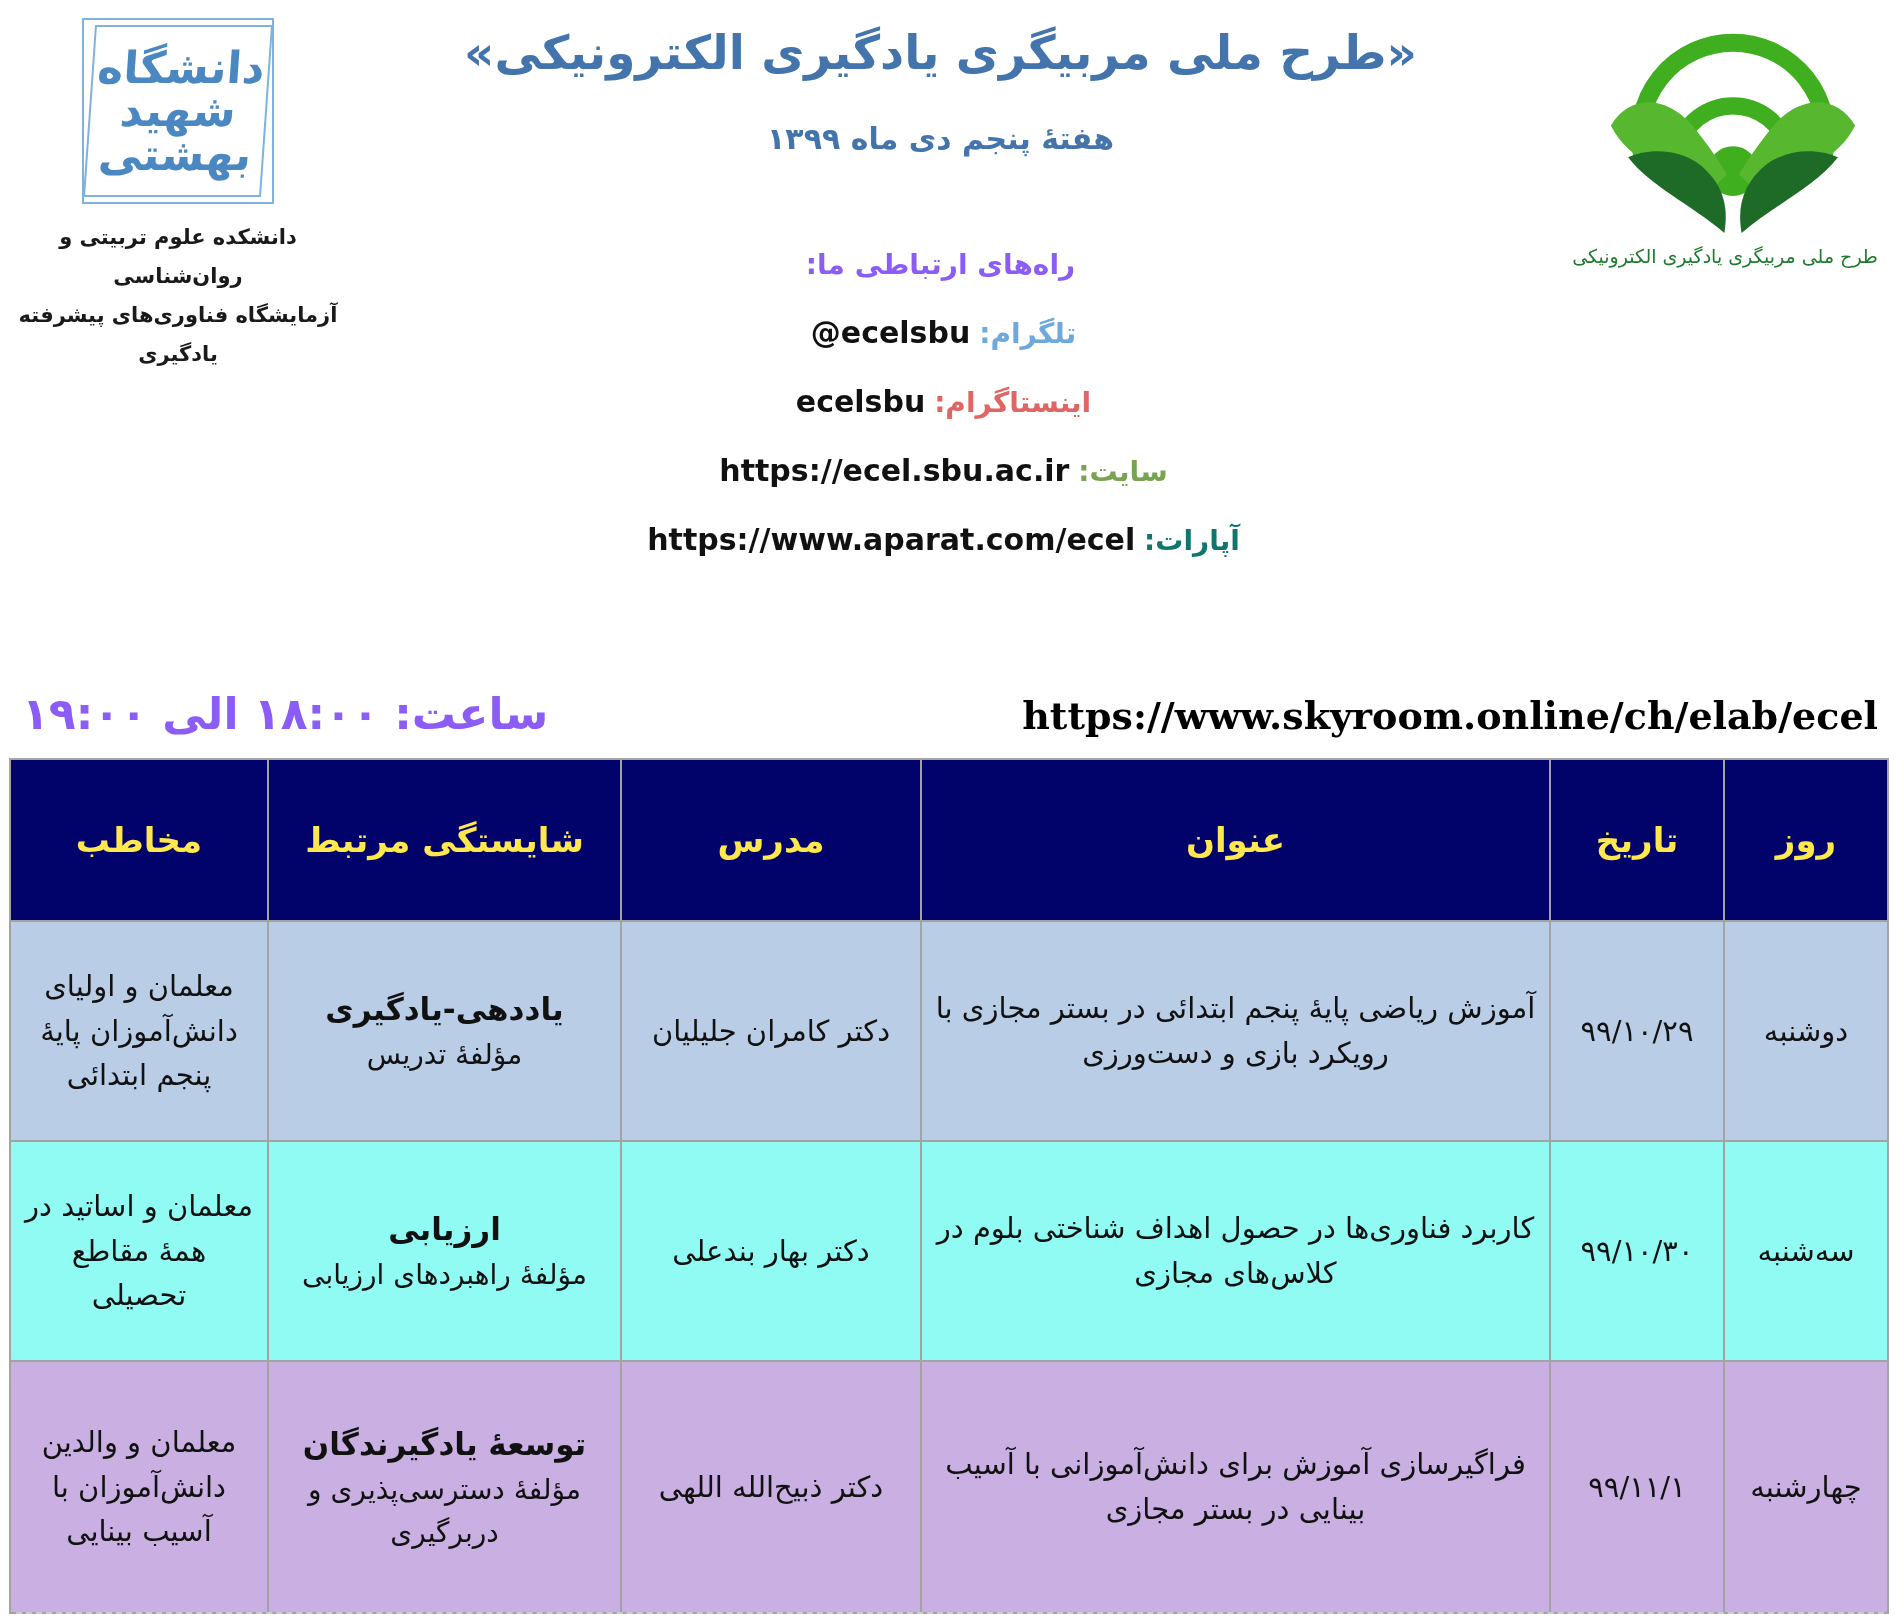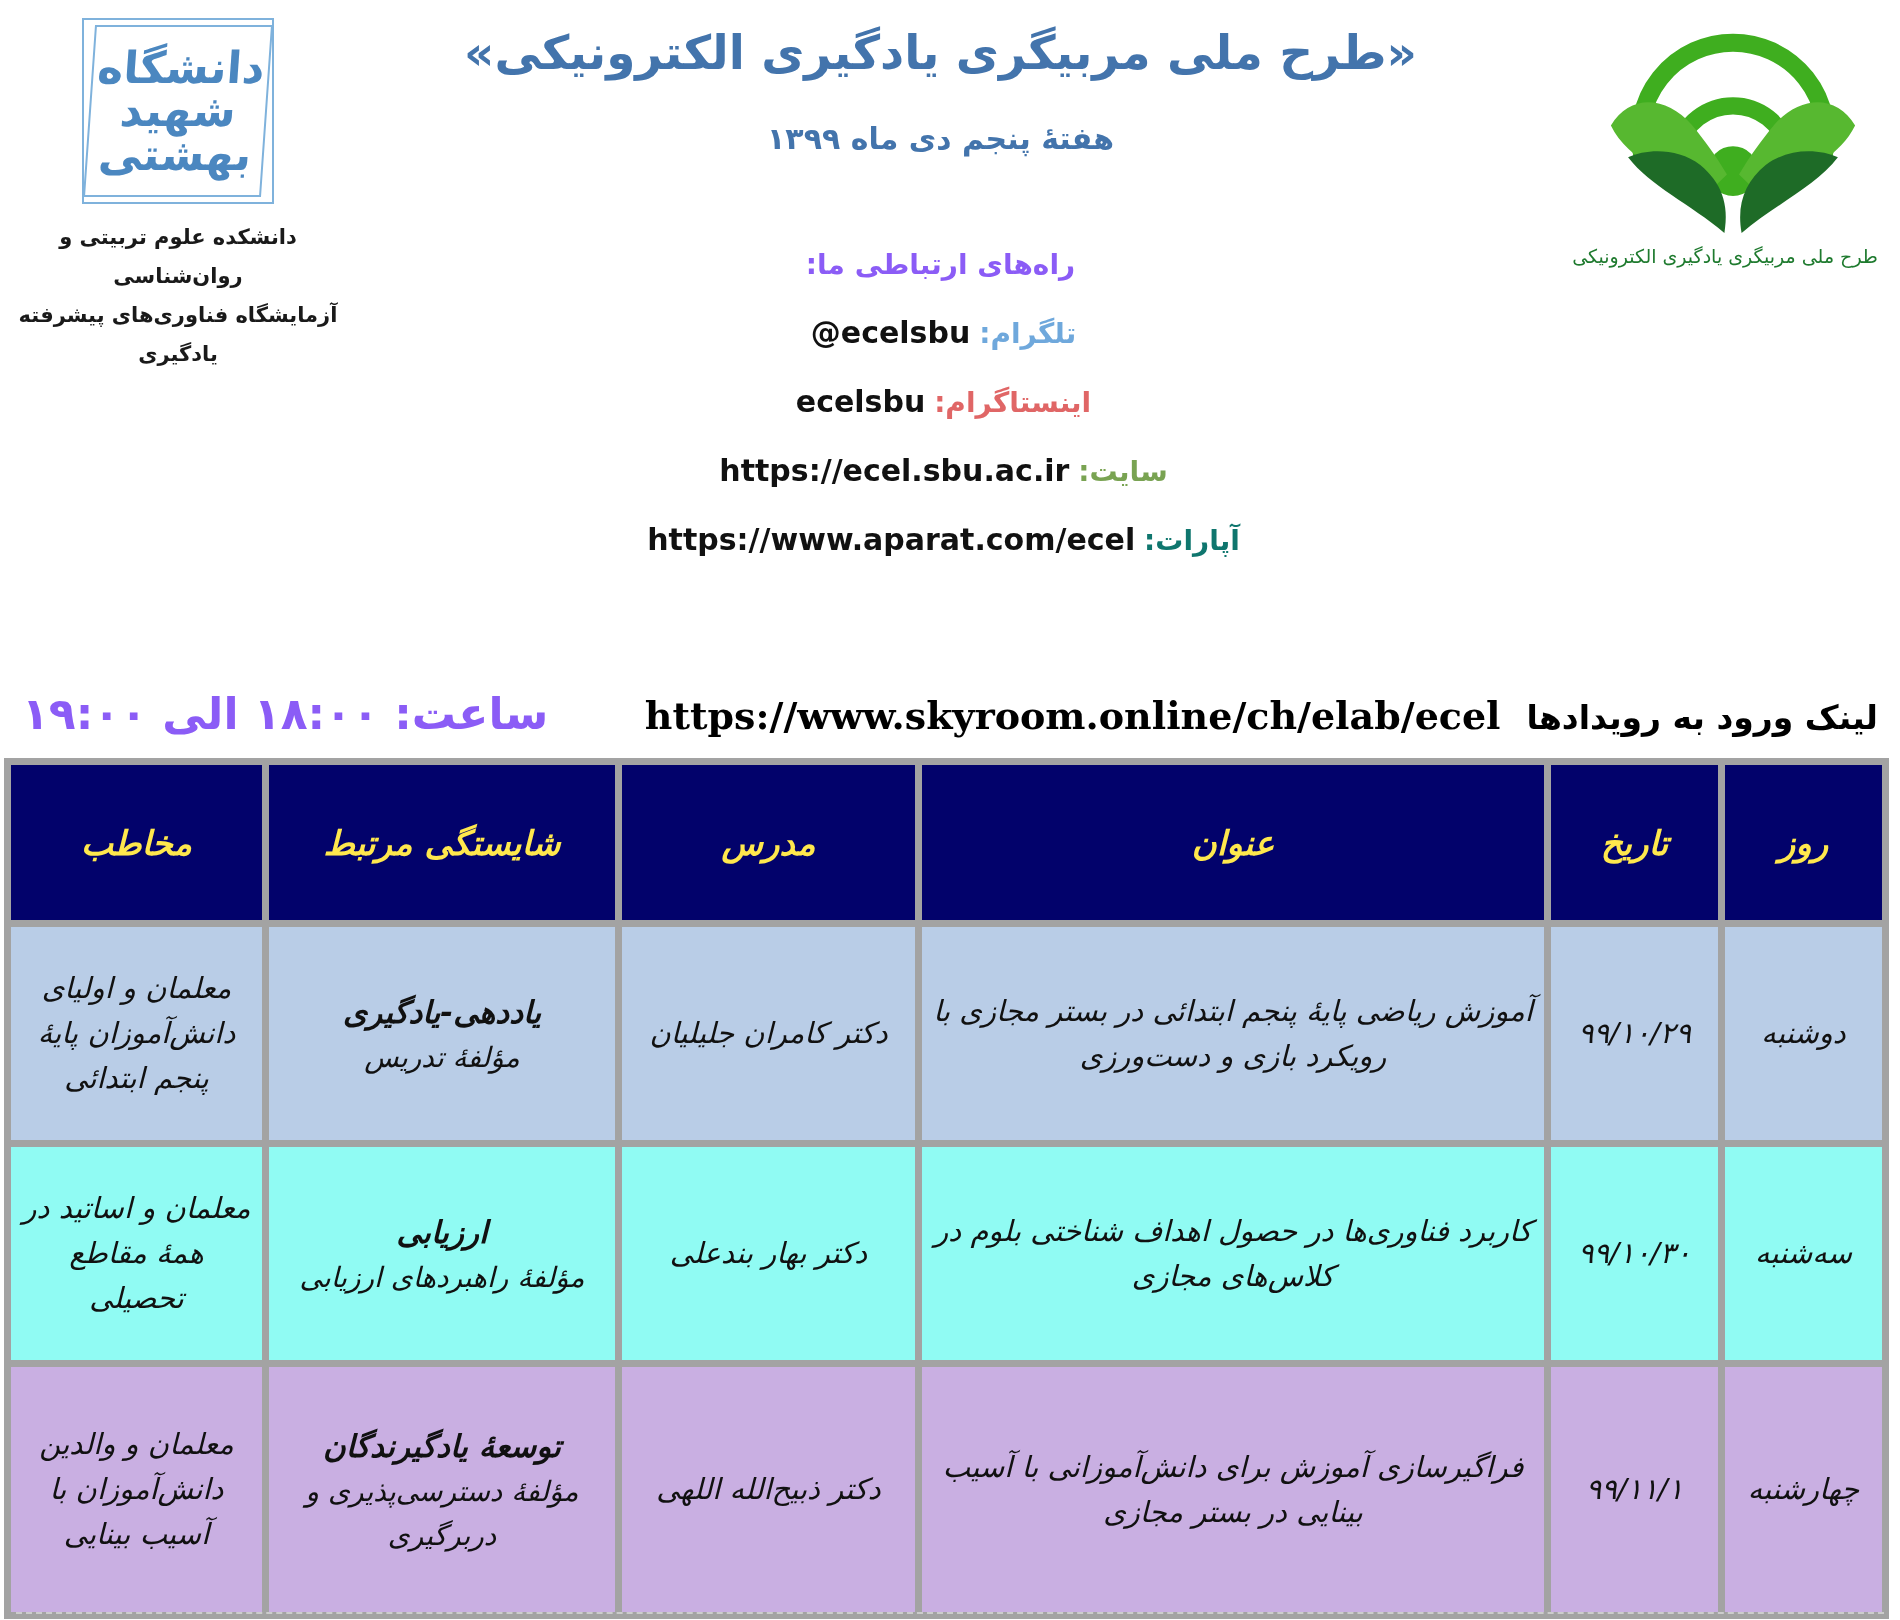--- a/index.html
+++ b/index.html
@@ -64,22 +64,22 @@
     font-family: "DejaVu Serif", serif; font-weight: bold; font-size: 38px; color: #000;
   }
   .session-time { font-size: 44px; font-weight: bold; color: #8b5cf6; }
 
   
   .table-wrap { position: absolute; top: 758px; right: 11px; left: 11px; }
   table.schedule {
     width: 1878px; table-layout: fixed; border-collapse: collapse; direction: rtl;
   }
   table.schedule th, table.schedule td {
-    border: 7px solid #a3a3a3;
-    text-align: center; vertical-align: middle; font-style: italic;
+    border: 2px solid #a3a3a3;
+    text-align: center; vertical-align: middle;
   }
   table.schedule thead th {
     background: #02026b; color: #ffe84d;
     height: 162px; font-size: 34px; font-weight: bold;
   }
   table.schedule td { font-size: 29px; line-height: 1.55; color: #111; padding: 8px 10px; }
   tr.row-0 { height: 220px; } tr.row-0 td { background: #b9cde7; }
   tr.row-1 { height: 220px; } tr.row-1 td { background: #90fbf3; }
   tr.row-2 { height: 252px; } tr.row-2 td { background: #c9afe2; }
   .comp-main { font-weight: bold; font-size: 31px; display: block; }
@@ -144,21 +144,20 @@
           <path d="M 8 135 C 30 98 72 100 102 134 C 116 151 131 171 143 192 L 118 216 C 80 196 28 176 8 135 Z" fill="#57b830"></path>
           <path d="M 28 172 C 54 206 100 226 140 260 C 146 226 136 201 112 181 C 86 161 50 162 28 172 Z" fill="#1e6b27"></path>
         </g>
       </svg>
       <div class="ecel-caption">طرح ملی مربیگری یادگیری الکترونیکی</div>
     </div>
   </div>
 
   <div class="events-bar">
     <div class="events-link-group">
-      <span class="events-link-label">لینک ورود به رویدادها</span>
       <span class="events-link-url">https://www.skyroom.online/ch/elab/ecel</span>
     </div>
     <div class="session-time">ساعت: ۱۸:۰۰ الی ۱۹:۰۰</div>
   </div>
 
   <div class="table-wrap">
     <table class="schedule">
       <colgroup>
         <col style="width:164px">
           <col style="width:174px">

